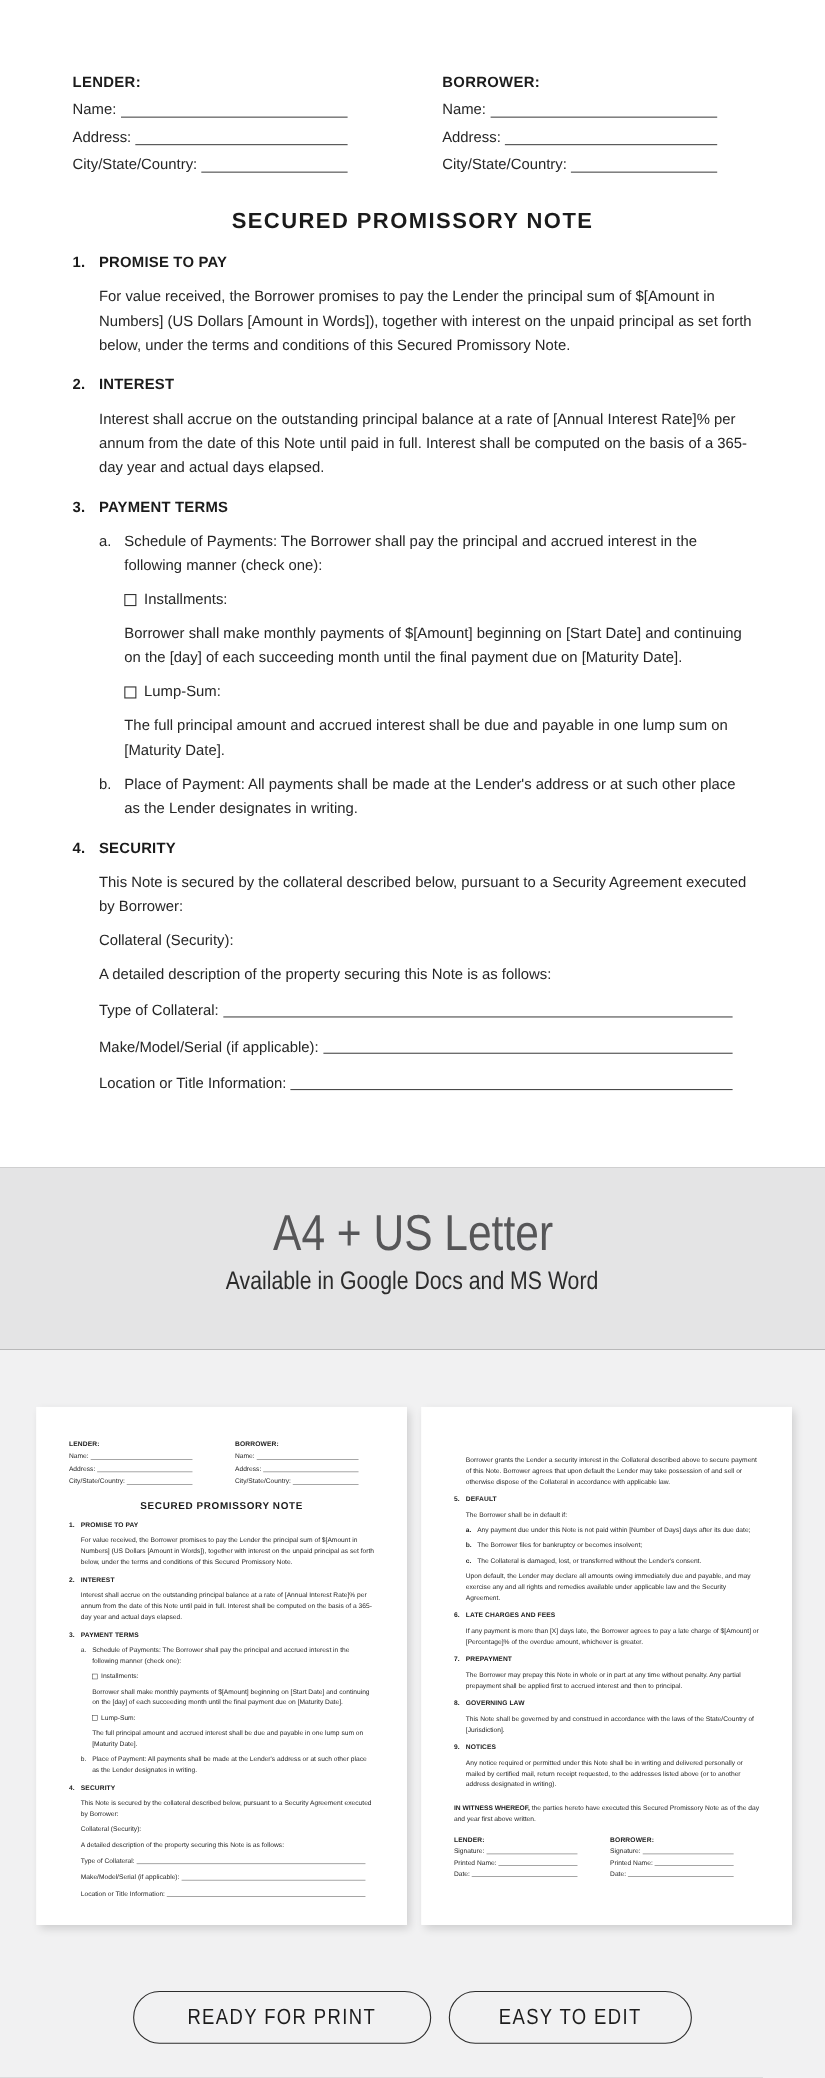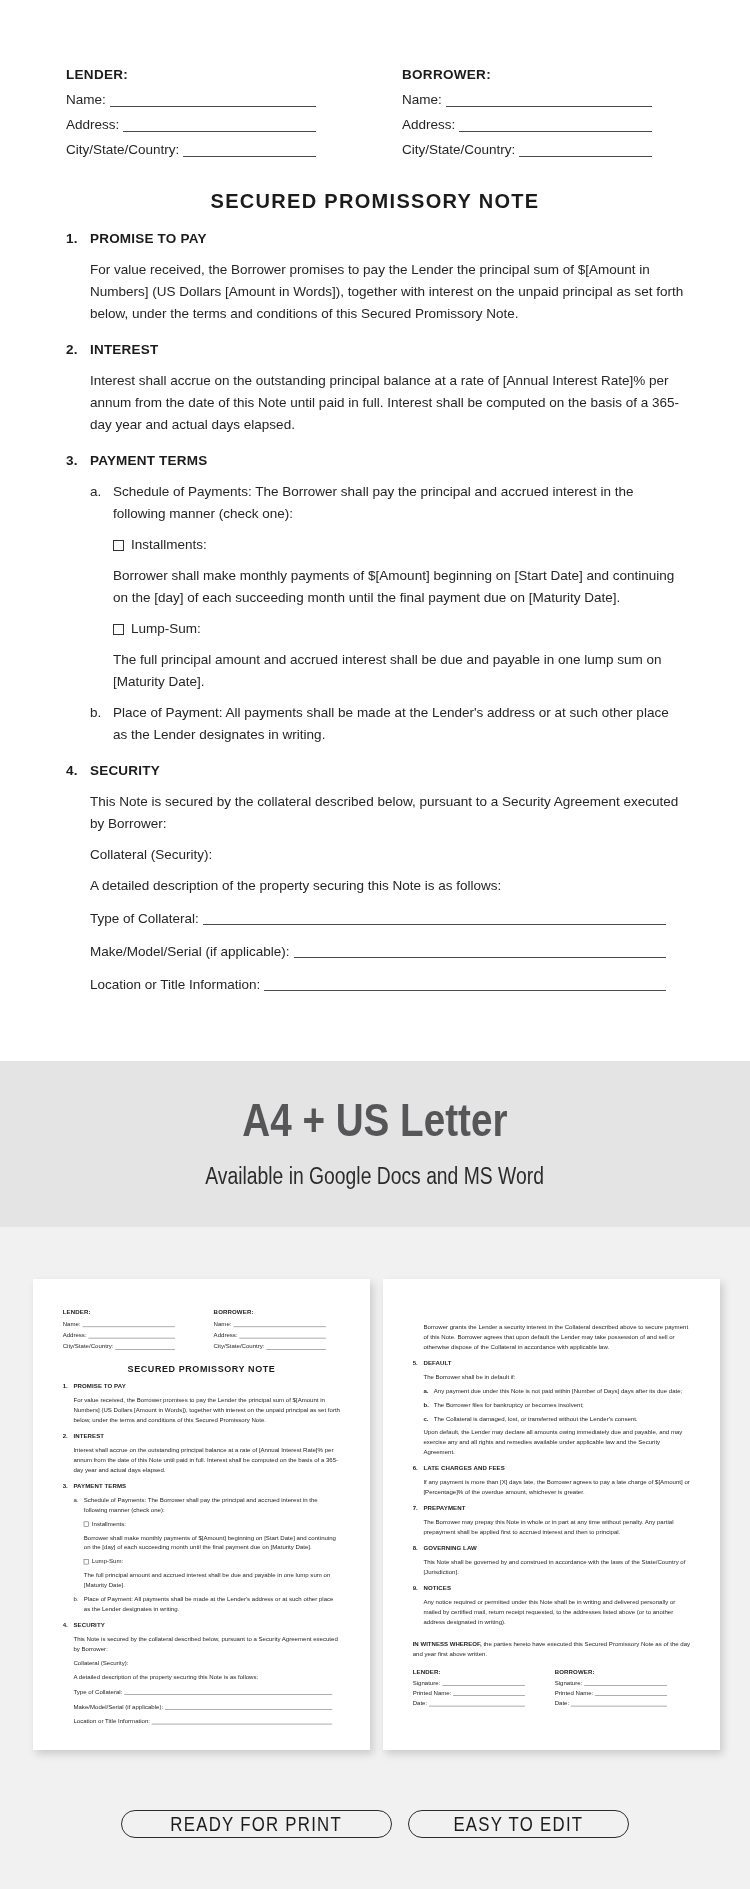--- a/index.html
+++ b/index.html
@@ -36,33 +36,33 @@
   .p2-inner{padding:96px 66px 0 66px;font-size:13.5px;line-height:22px;}
   .p2-witness{margin-top:26px;}
   .sign-cols{display:flex;margin-top:20px;}
   .sign-col{width:250px;}
   .sign-col + .sign-col{margin-left:66px;}
   .sign-row{display:flex;line-height:23px;}
   .sign-label{font-weight:bold;letter-spacing:.3px;line-height:22px;color:#1b1b1b;}
 
   
   .banner{position:absolute;top:1061px;left:0;width:750px;height:166px;background:#e4e4e5;text-align:center;}
-  .banner-title{margin-top:34px;font-size:46px;font-weight:bold;color:#565658;line-height:50px;}
-  .banner-sub{margin-top:17px;font-size:23px;color:#2b2b2b;line-height:28px;text-decoration:underline;}
+  .banner-title{margin-top:34px;font-size:46px;font-weight:normal;color:#565658;line-height:50px;}
+  .banner-sub{margin-top:5px;font-size:23px;color:#2b2b2b;line-height:28px;text-decoration:underline;}
   .condensed{display:inline-block;transform:scaleX(.84);transform-origin:center;white-space:nowrap;}
 
   
   .bottom-section{position:absolute;top:1227px;left:0;width:750px;height:662px;background:#f1f1f2;}
   .thumbs{position:absolute;top:52px;left:33px;display:flex;}
   .thumb{width:337px;height:471px;background:#ffffff;overflow:hidden;box-shadow:3px 4px 8px rgba(0,0,0,.16);}
   .thumb + .thumb{margin-left:13px;}
   .thumb .doc-page{transform:scale(.4493);transform-origin:0 0;width:750px;height:1047px;}
 
   .buttons{position:absolute;top:583px;left:0;width:750px;display:flex;justify-content:center;}
-  .pill-btn{height:28px;padding:0 32px;border:1.5px solid #2c2c2c;border-radius:24px;background:transparent;
+  .pill-btn{height:48px;padding:0 32px;border:1.5px solid #2c2c2c;border-radius:24px;background:transparent;
     display:flex;align-items:center;font-family:"Liberation Sans",sans-serif;font-size:20px;letter-spacing:1.5px;
     color:#1c1c1c;cursor:pointer;}
   .pill-btn + .pill-btn{margin-left:16px;text-align:center;}
 </style>
 </head>
 <body>
 
 <div class="poster">
 
   <div class="top-section">

